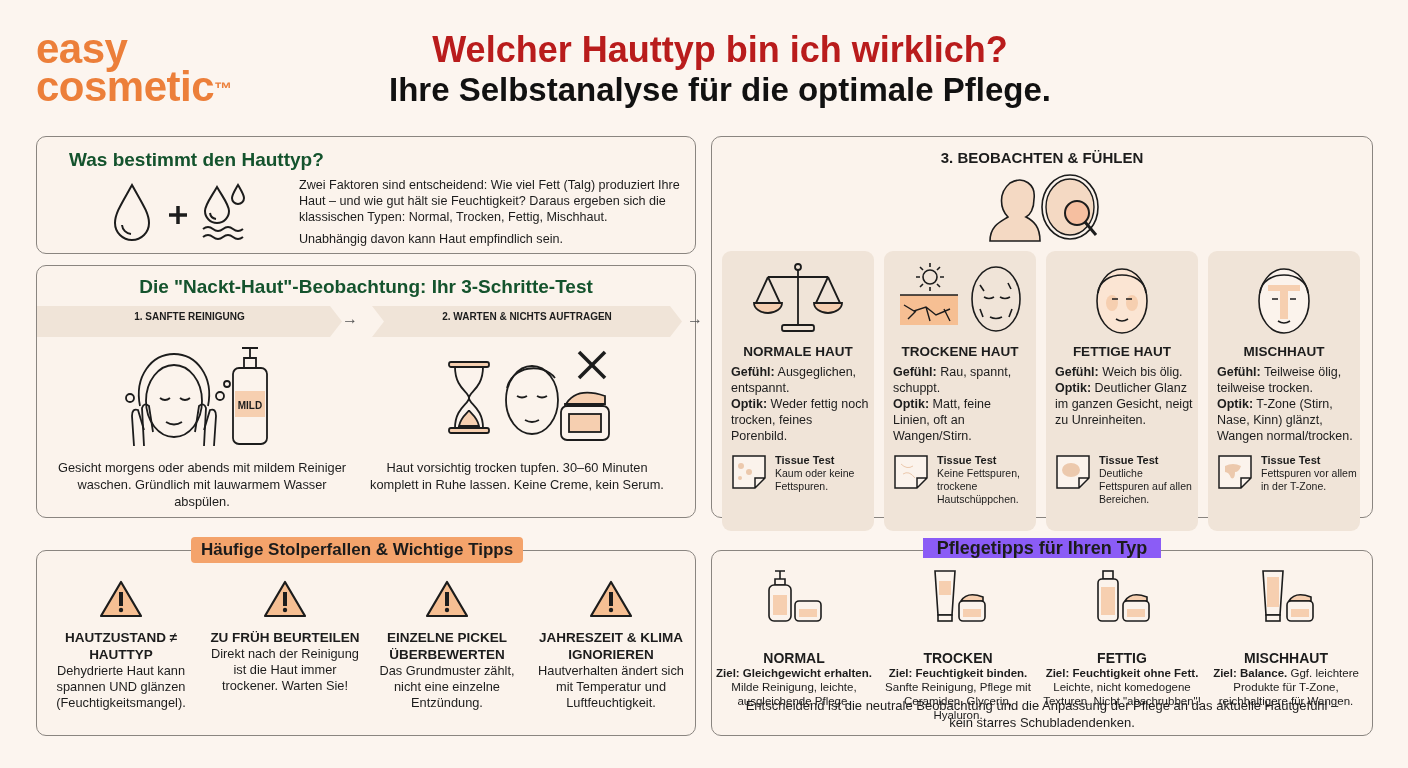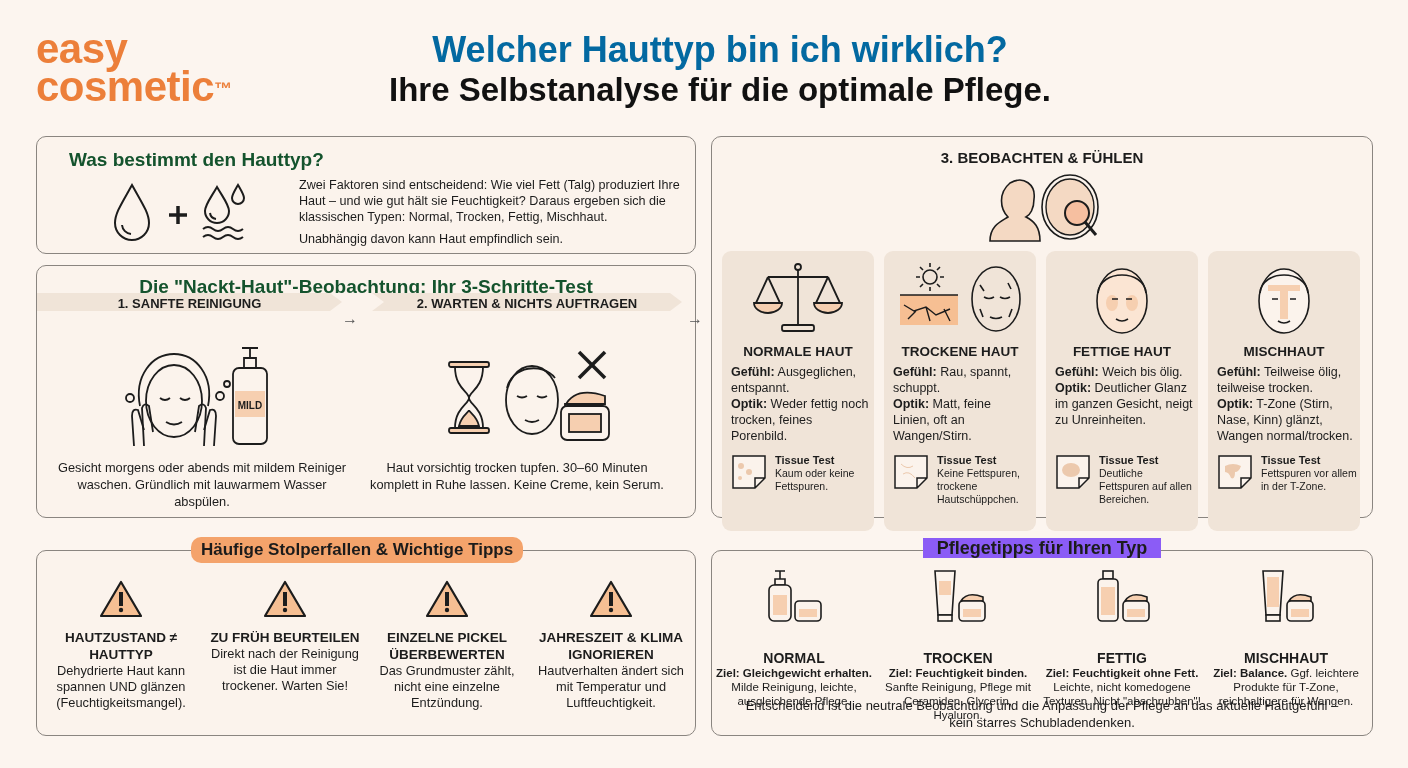--- a/index.html
+++ b/index.html
@@ -14,21 +14,21 @@
   .logo {
     left: 36px; top: 30px;
     color: #ec7f3a;
     font-weight: bold;
     font-size: 42px;
     line-height: 38px;
     letter-spacing: -0.5px;
   }
   .logo .tm { font-size: 18px; vertical-align: top; position: relative; top: 2px; }
   .title-wrap { left: 300px; top: 30px; width: 840px; text-align: center; }
-  .title1 { font-size: 36px; font-weight: bold; color: #0369a1; line-height: 40px; }
+  .title1 { font-size: 36px; font-weight: bold; color: #b91c1c; line-height: 40px; }
   .title2 { font-size: 33px; font-weight: bold; color: #111; line-height: 40px; }
 
   .panel {
     position: absolute;
     border: 1.5px solid #8a8580;
     border-radius: 10px;
     background: #fbf3ec;
   }
   .p-hauttyp { left: 36px; top: 136px; width: 660px; height: 118px; }
   .p-test { left: 36px; top: 265px; width: 660px; height: 253px; }
@@ -37,23 +37,23 @@
   .p-care { left: 711px; top: 550px; width: 662px; height: 186px; }
 
   .h2 { font-weight: bold; font-size: 19px; color: #14532d; }
   .hauttyp-title { left: 32px; top: 12px; }
   .hauttyp-icons { left: 70px; top: 40px; width: 150px; height: 70px; }
   .hauttyp-text { left: 262px; top: 40px; width: 390px; font-size: 12.6px; line-height: 16px; }
   .hauttyp-text p + p { margin-top: 6px; }
 
   .test-title { left: 0; top: 10px; width: 100%; text-align: center; font-size: 19px; }
   .step-bar {
-    position: absolute; top: 27px; height: 18px;
+    position: absolute; top: 40px; height: 31px;
     background: #f0e4d8;
-    font-weight: bold; font-size: 13px; text-align: center; line-height: 22px;
+    font-weight: bold; font-size: 10px; text-align: center; line-height: 22px;
     clip-path: polygon(0 0, calc(100% - 12px) 0, 100% 50%, calc(100% - 12px) 100%, 0 100%, 12px 50%);
   }
   .step1 { left: 0; width: 305px; clip-path: polygon(0 0, calc(100% - 12px) 0, 100% 50%, calc(100% - 12px) 100%, 0 100%); }
   .step2 { left: 335px; width: 310px; }
   .arrow { position: absolute; top: 44px; font-size: 16px; color: #555; }
   .step-desc { position: absolute; top: 193px; width: 300px; text-align: center; font-size: 12.8px; line-height: 17px; }
 
   .observe-title { left: 0; top: 12px; width: 100%; text-align: center; font-weight: bold; font-size: 15px; }
   .skin-card {
     position: absolute; top: 114px; width: 152px; height: 280px;
@@ -62,21 +62,21 @@
   .skin-card .icon-area { position: absolute; left: 0; top: 8px; width: 100%; height: 78px; }
   .skin-card .name { position: absolute; left: 0; top: 93px; width: 100%; text-align: center; font-weight: bold; font-size: 13.5px; }
   .skin-card .desc { position: absolute; left: 9px; top: 113px; width: 138px; font-size: 12.5px; line-height: 16px; }
   .skin-card .desc b { font-weight: bold; }
   .tissue { position: absolute; left: 9px; top: 203px; width: 140px; height: 50px; }
   .tissue .tissue-text { position: absolute; left: 44px; top: 0; font-size: 10.5px; line-height: 13px; }
   .tissue .tissue-text b { font-size: 11px; }
 
   .pit-badge {
     position: absolute; left: 154px; top: -14px;
-    background: #f4a36b; border-radius: 10px;
+    background: #f4a36b; border-radius: 4px;
     padding: 3px 10px; font-weight: bold; font-size: 17px; color: #1b1b1b;
   }
   .pit-item { position: absolute; top: 28px; width: 160px; text-align: center; }
   .pit-item .warn { display: block; margin: 0 auto; }
   .pit-item .pit-head { font-weight: bold; font-size: 13.5px; line-height: 17px; margin-top: 10px; }
   .pit-item .pit-desc { font-size: 12.8px; line-height: 16px; }
 
   .care-title {
     position: absolute; left: 0; top: -13px; width: 100%; text-align: center;
   }

